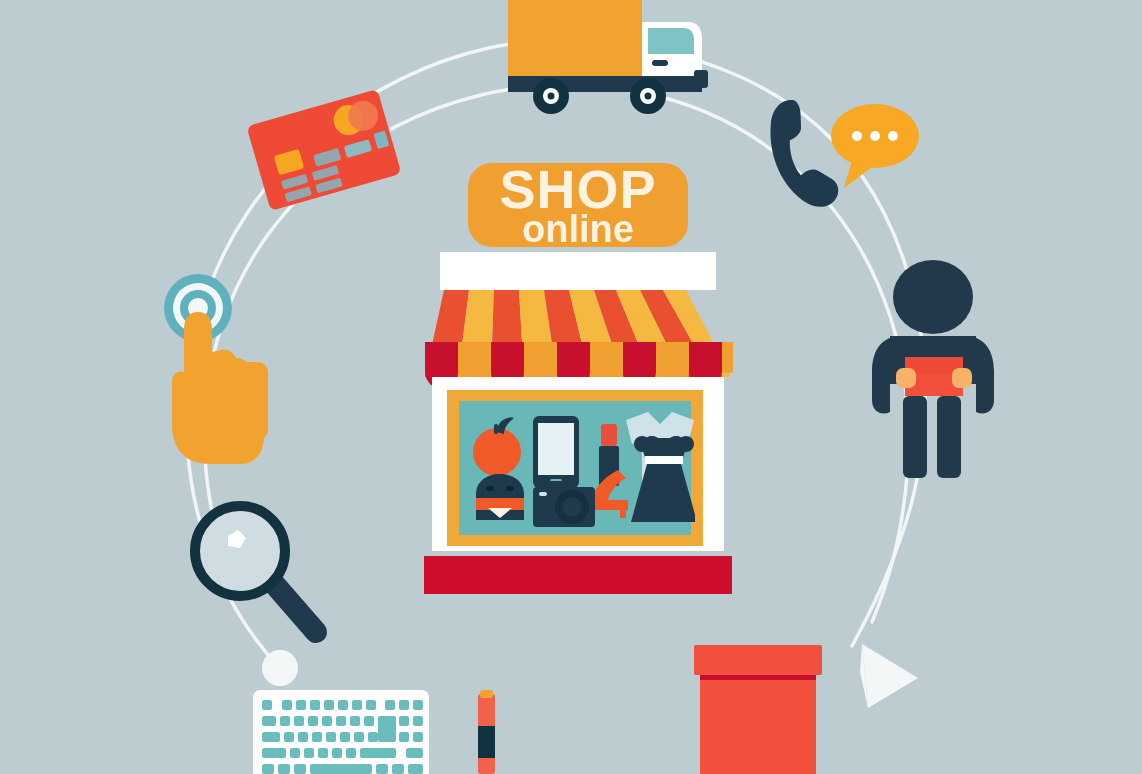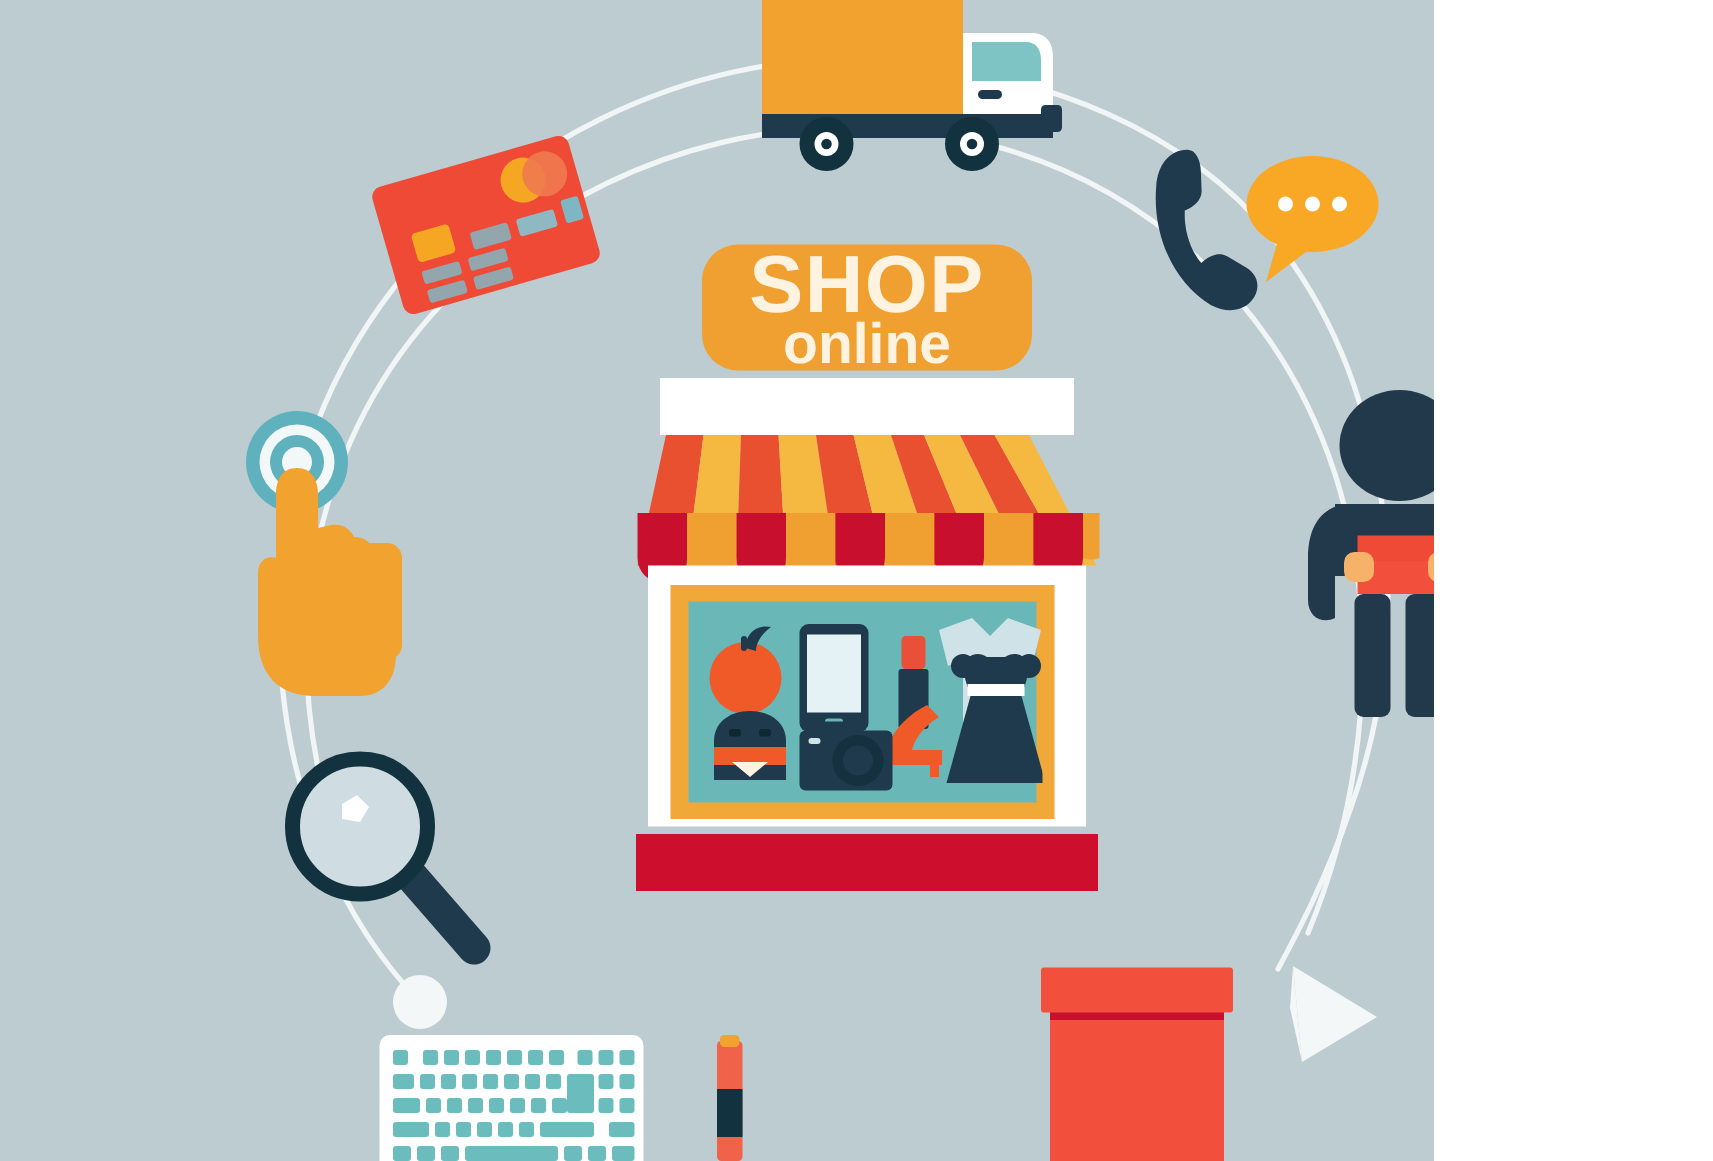--- a/index.html
+++ b/index.html
@@ -1,18 +1,18 @@
 <!DOCTYPE html>
 <html><head>
 <meta charset="utf-8">
 <style>
   html,body{margin:0;padding:0;background:#fff;}
   body{font-family:"Liberation Sans",sans-serif;}
   #stage{
-    position:relative;width:956px;height:774px;overflow:hidden;
+    position:relative;width:1142px;height:774px;overflow:hidden;
     background:#bcccd1;
   }
   #stage svg{position:absolute;top:0;left:0;}
   .shop-sign-text{
     font-family:"Liberation Sans",sans-serif;
     font-weight:bold;
     fill:#fdf3e0;
   }
   .sign-main{font-size:54px;letter-spacing:1px;}
   .sign-sub{font-size:38px;}

